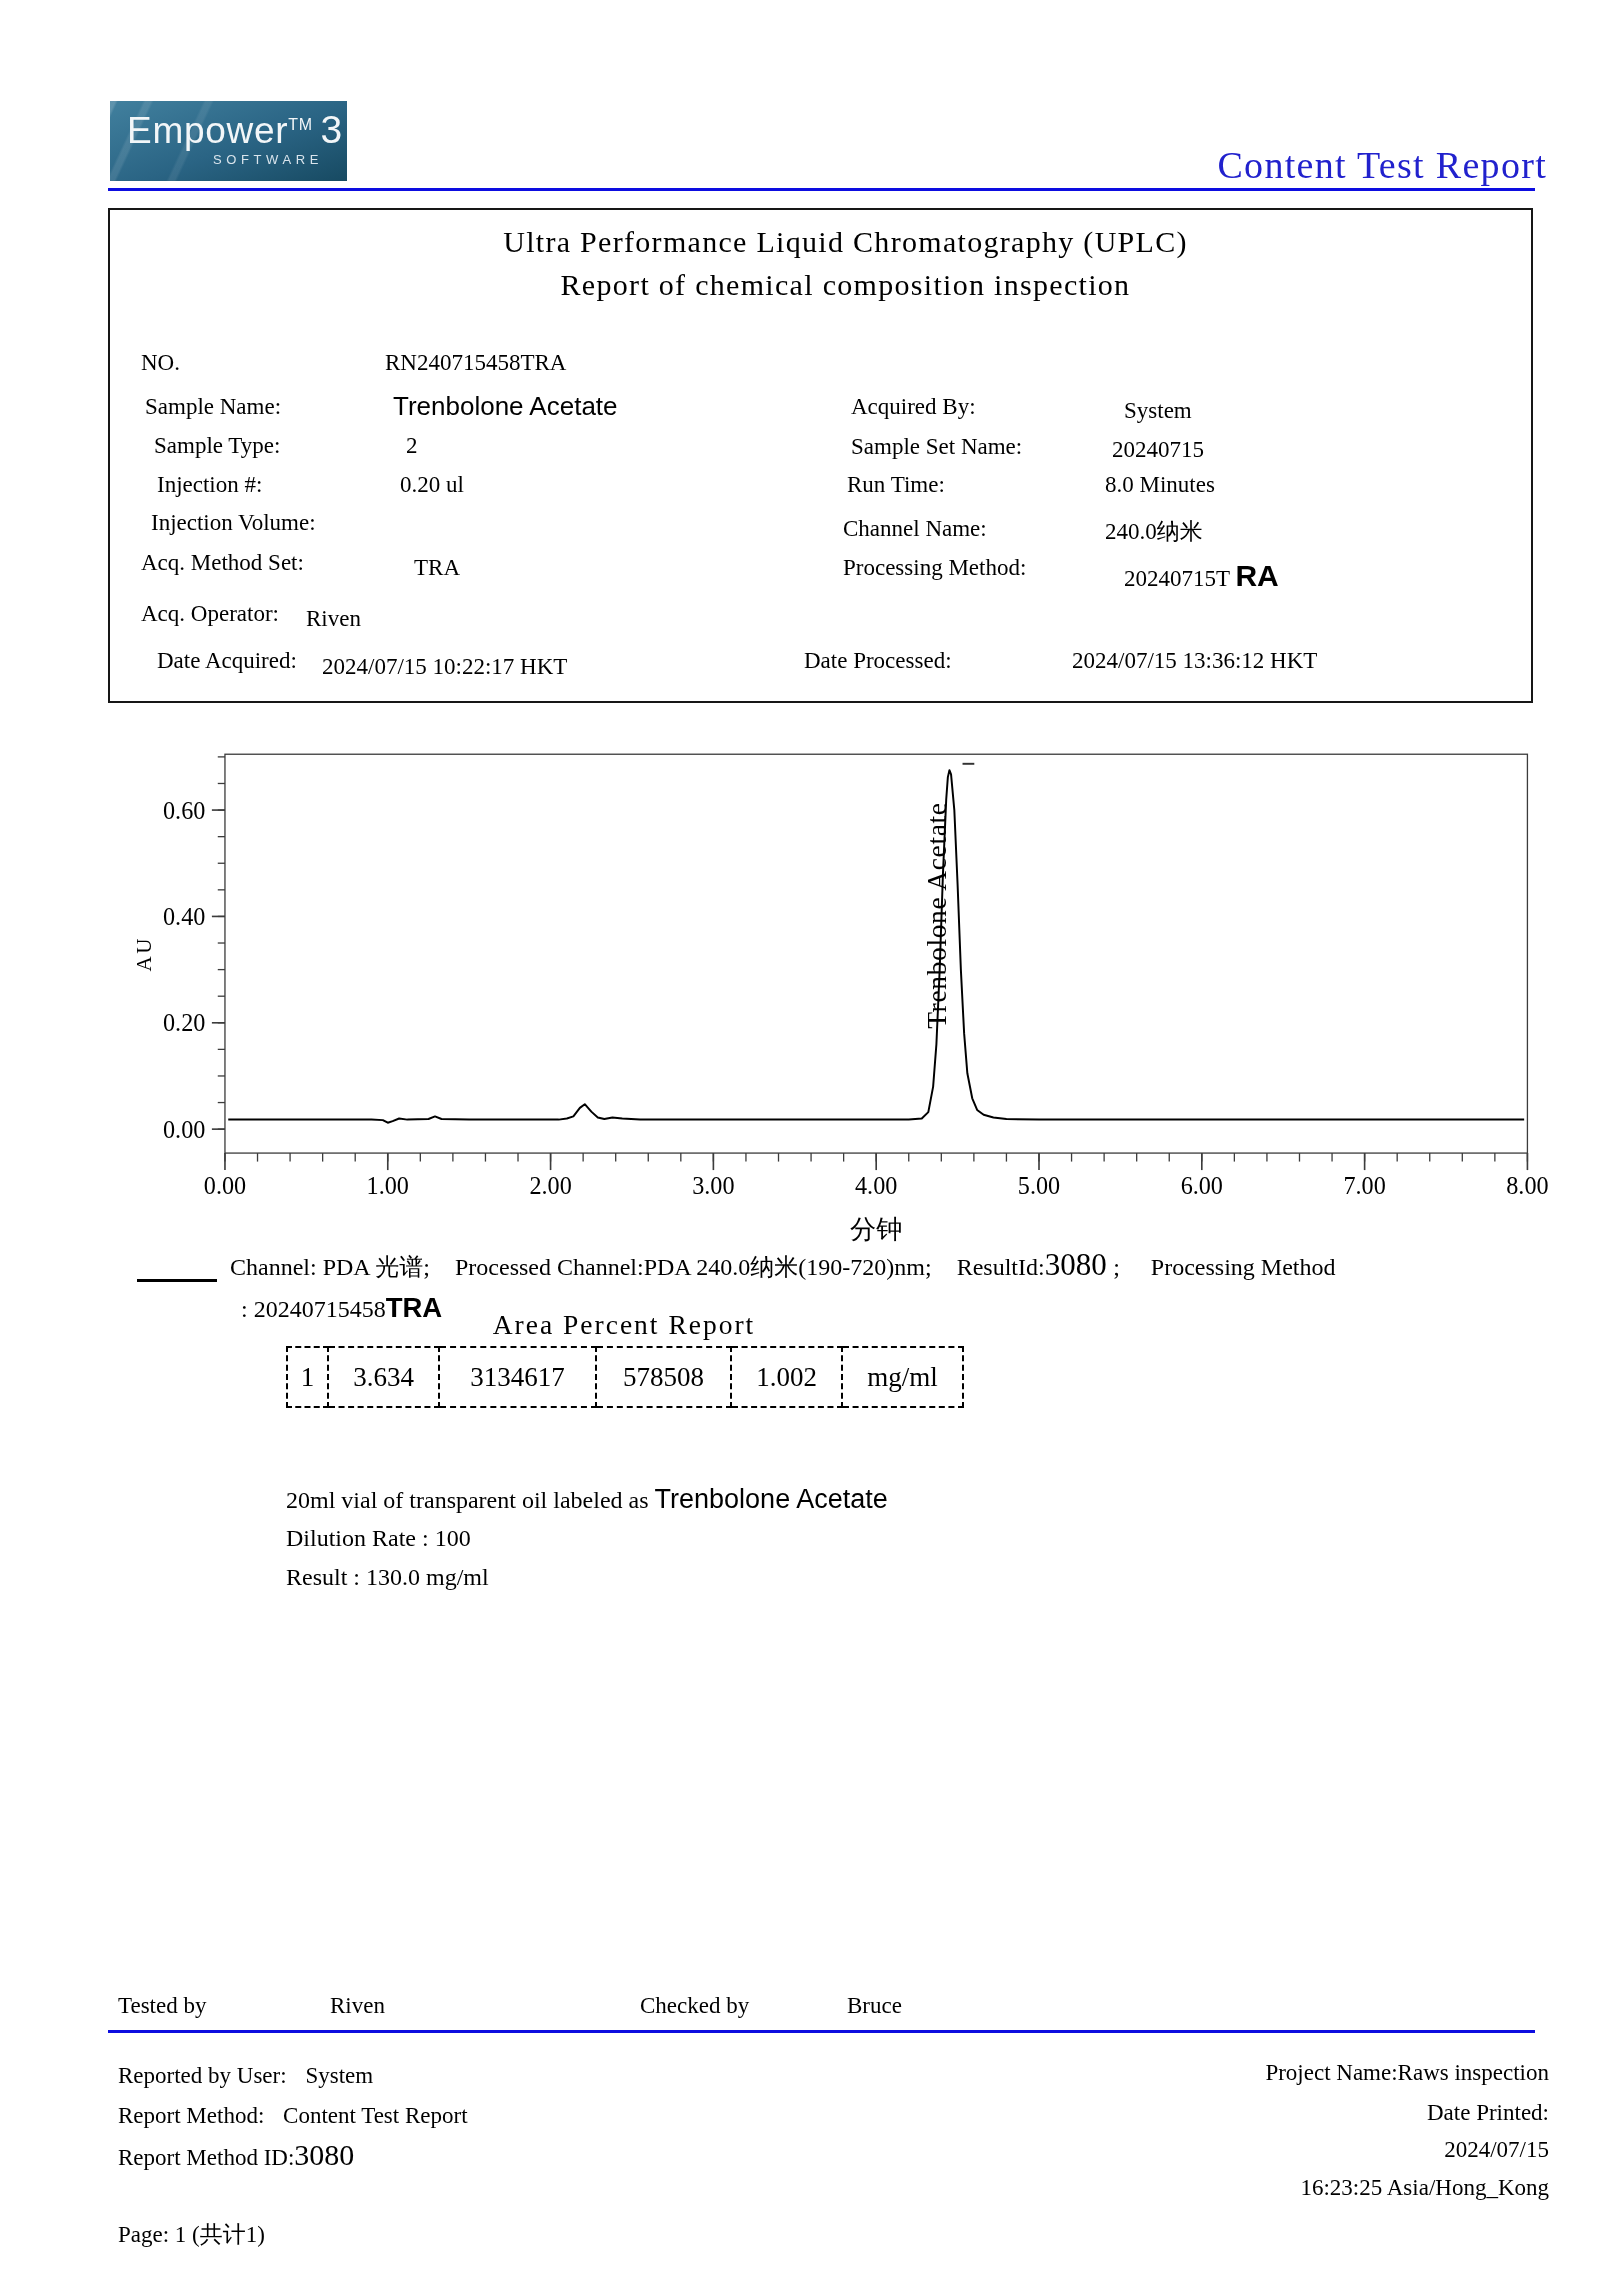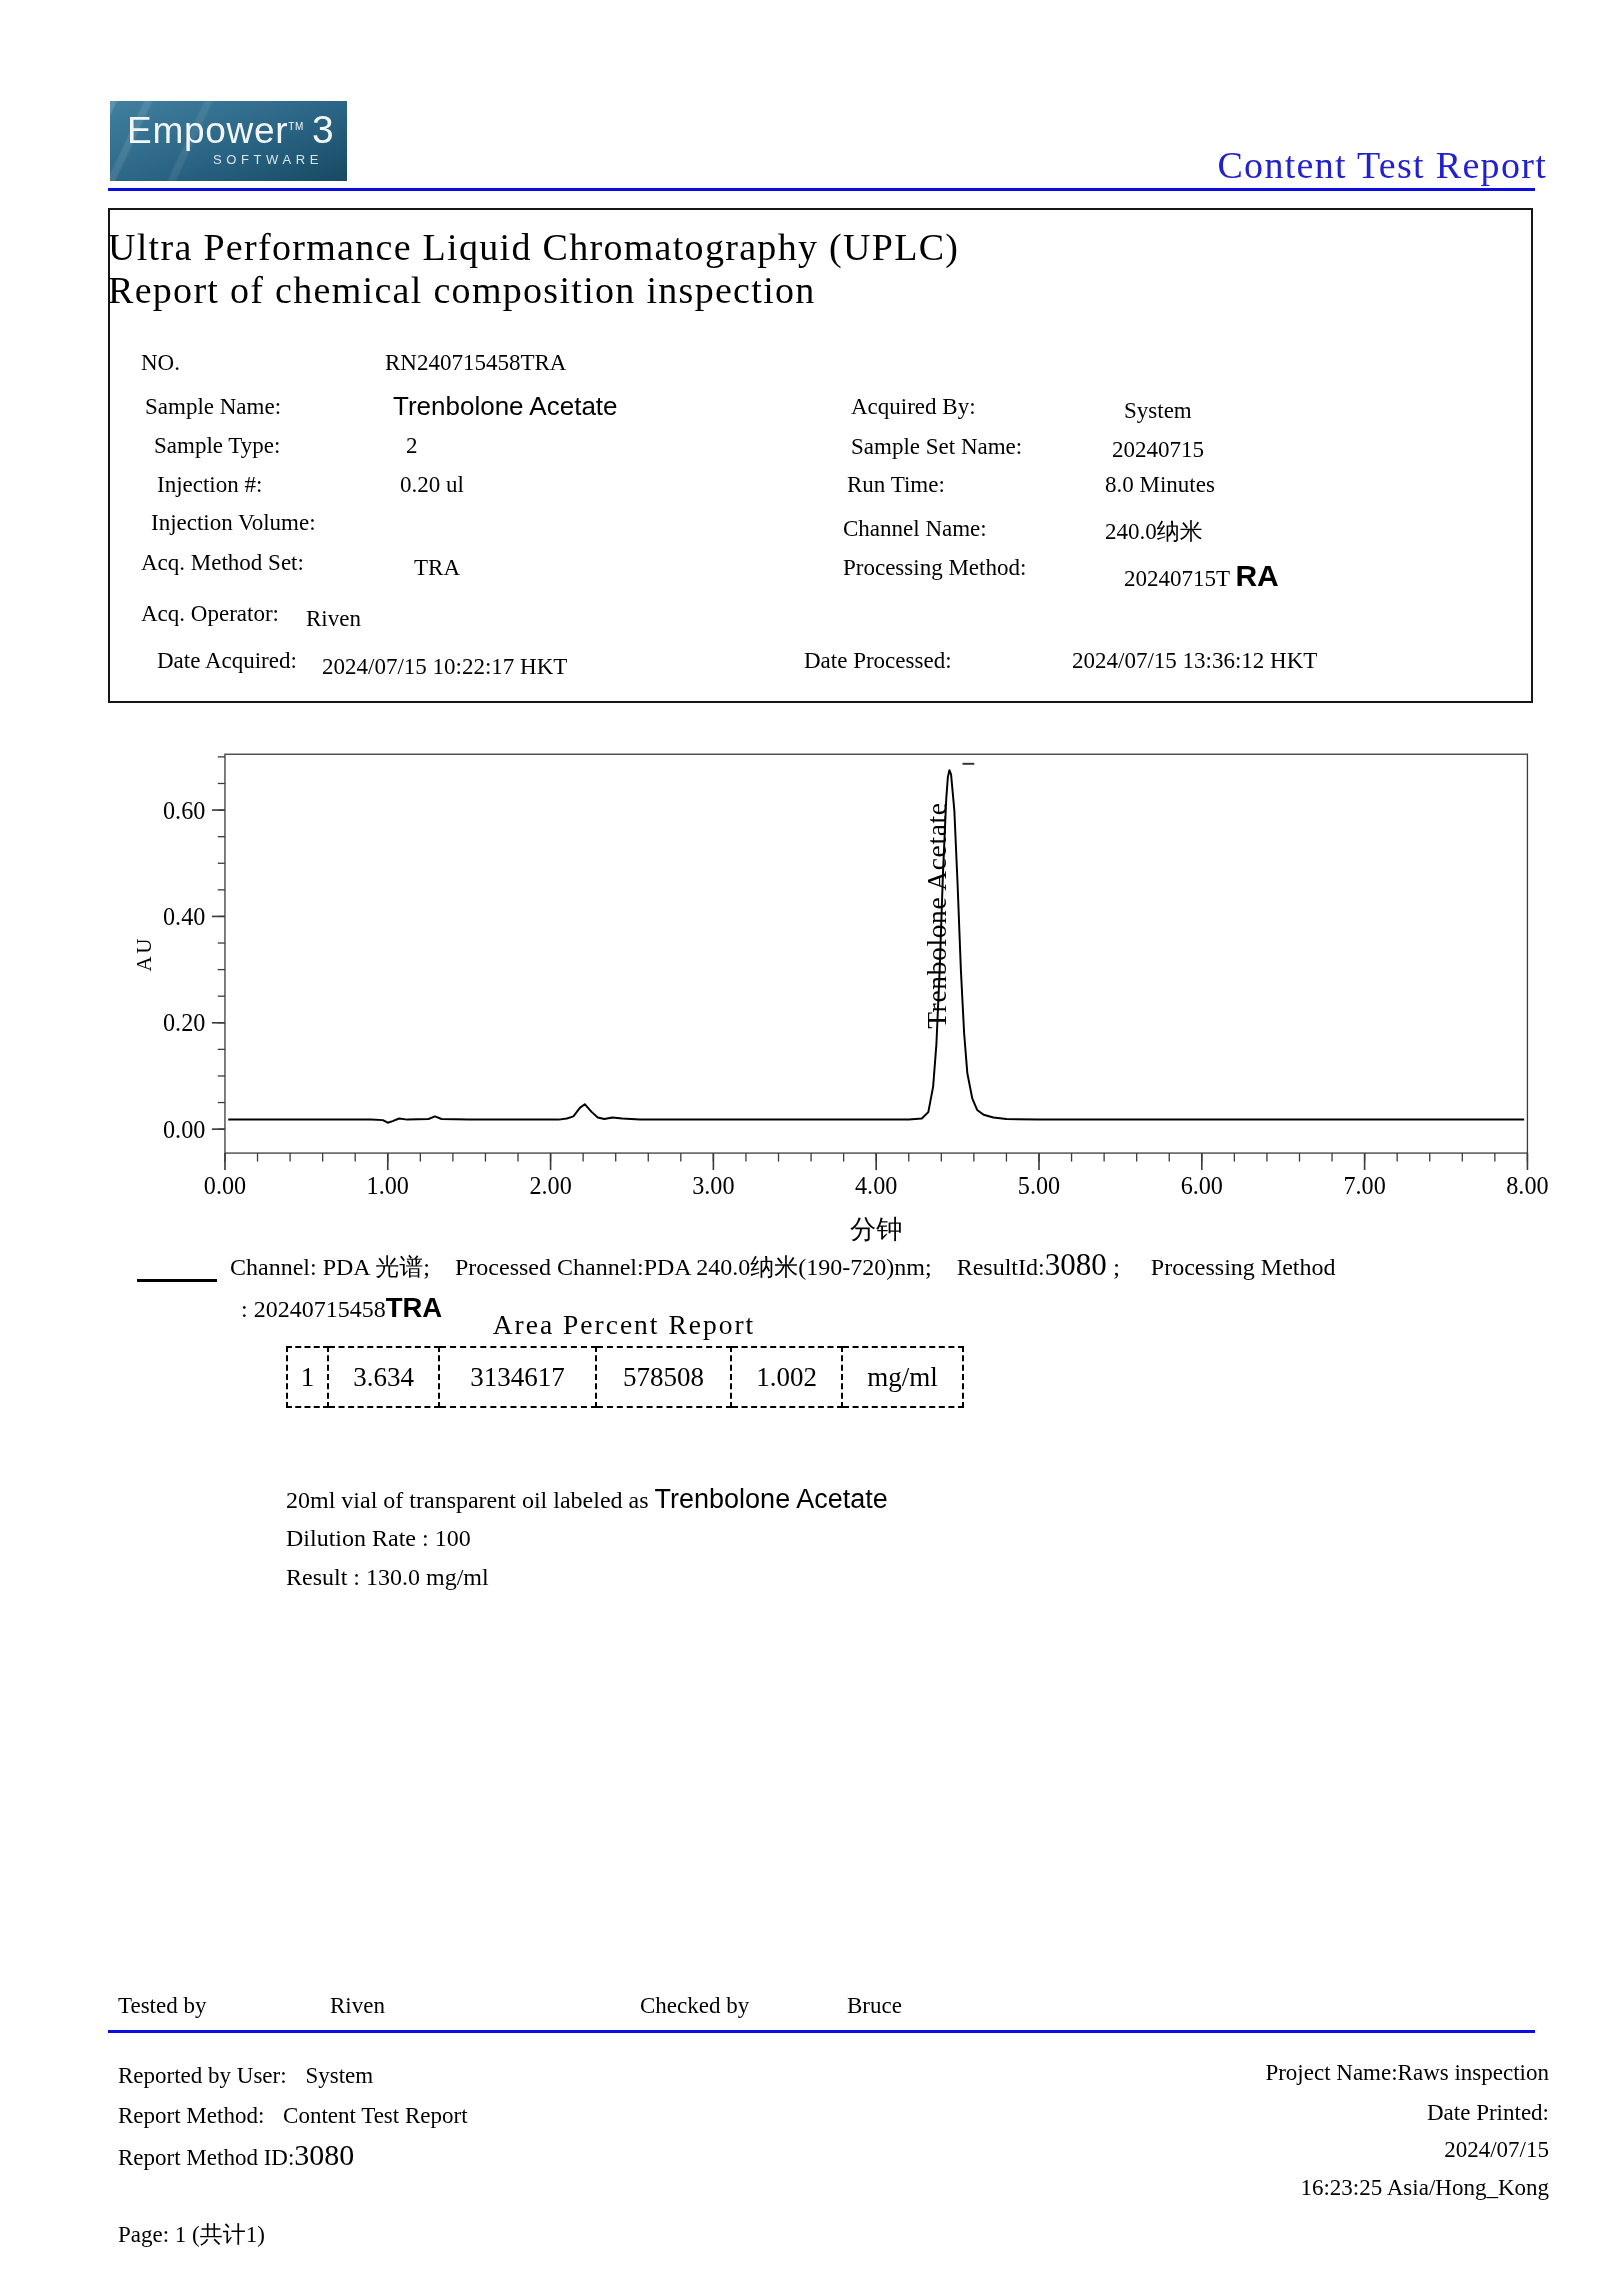--- a/index.html
+++ b/index.html
@@ -21,30 +21,30 @@
     left:110px;top:101px;width:237px;height:80px;
     background:
       linear-gradient(115deg, rgba(255,255,255,0.16) 0 2%, rgba(255,255,255,0) 3% 12%,
         rgba(255,255,255,0.10) 13% 15%, rgba(255,255,255,0) 16% 34%,
         rgba(255,255,255,0.08) 35% 37%, rgba(255,255,255,0) 38% 100%),
       linear-gradient(160deg,#41809e 0%,#2a6484 55%,#174a62 100%);
     color:#f2f6f8;
   }
   #logo .l1{position:absolute;left:17px;top:6.5px;font-size:37px;letter-spacing:0.7px;
     font-family:"Liberation Sans","DejaVu Sans",sans-serif;}
-  #logo .l1 sup{font-size:10px;vertical-align:super;}
+  #logo .l1 sup{font-size:16px;vertical-align:super;}
   #logo .ver{font-size:39px;margin-left:7.9px;}
   #logo .l2{position:absolute;left:0;top:51px;width:100%;text-align:center;
     padding-left:79px;box-sizing:border-box;
     font-size:13px;letter-spacing:4.6px;color:#d9e4ec;
     font-family:"Liberation Sans","DejaVu Sans",sans-serif;}
   #report-title{right:76px;top:143px;font-size:38px;letter-spacing:1.3px;}
   
   #info-box{left:108px;top:208px;width:1421px;height:491px;border:2.6px solid #161616;}
-  .box-title{left:108px;width:1427px;font-size:38px;letter-spacing:1.3px;}
+  .box-title{left:108px;width:1427px;text-align:center;font-size:30px;letter-spacing:1.3px;padding-left:24px;}
   .flabel,.fvalue{font-size:23px;white-space:nowrap;}
   .fvalue-sans{font-size:26px;white-space:nowrap;}
   
   #chromatogram-wrap{left:131px;top:749px;width:1459px;height:510px;}
   svg text{font-family:"Liberation Serif","DejaVu Serif",serif;fill:#000;}
   
   #legend-line{left:137px;top:1279px;width:80px;height:2.6px;background:#000;}
   .note{font-size:24px;white-space:nowrap;}
   .note .big{font-size:31px;}
   .note .sansbold{font-family:"Liberation Sans","DejaVu Sans",sans-serif;font-weight:bold;font-size:27.5px;}

